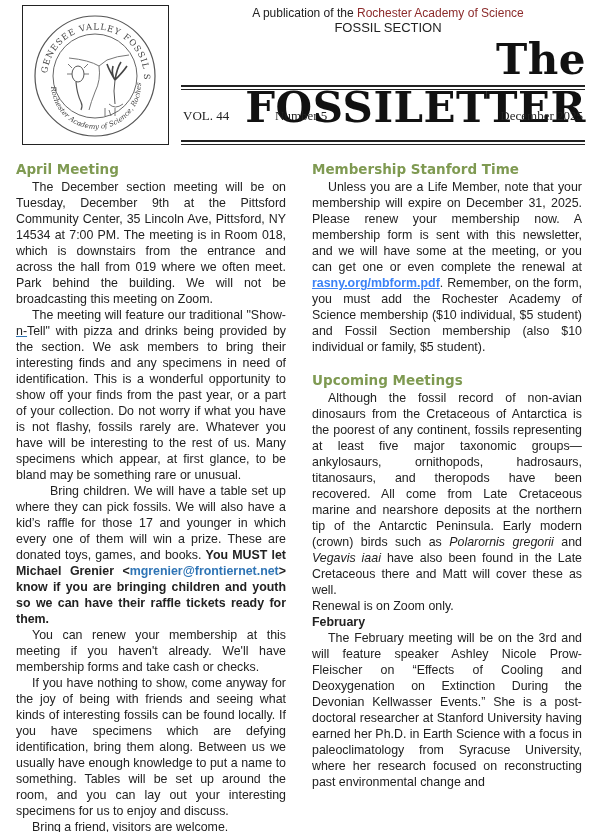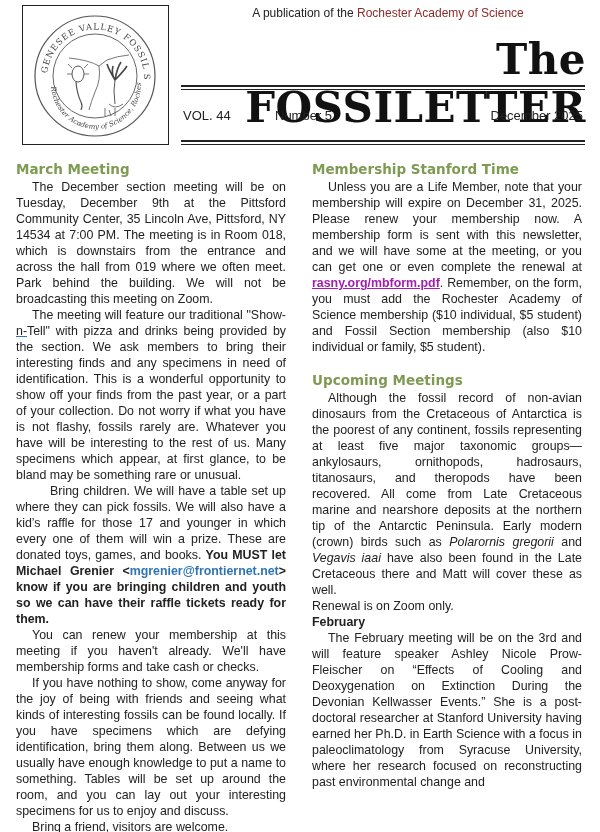--- a/index.html
+++ b/index.html
@@ -17,39 +17,39 @@
     .pub-section { position: absolute; left: 208px; top: 21px; width: 360px; text-align: center;
                    font-family: "Liberation Sans", sans-serif; font-size: 13px; line-height: 14px; color: #222; }
     .title { position: absolute; left: 186px; top: 36px; width: 400px; text-align: right;
              font-family: "DejaVu Serif", serif; font-weight: bold; font-size: 42px; line-height: 48px;
              color: #111; letter-spacing: 0.5px; }
     .rule { position: absolute; left: 181px; width: 404px; height: 5px;
             border-top: 2px solid #222; border-bottom: 1px solid #222; box-sizing: border-box; }
     .rule.top { top: 85px; }
     .rule.bottom { top: 140px; }
     .issue-row { position: absolute; left: 183px; top: 108px; width: 400px; height: 16px;
-                 font-family: Liberation Sans, sans-serif; font-size: 13px; color: #222; }
+                 font-family: Liberation Serif, serif; font-size: 13px; color: #222; }
     .issue-row .vol { position: absolute; left: 0; }
     .issue-row .num { position: absolute; left: 92px; }
     .issue-row .date { position: absolute; right: 0; }
 
     .col { position: absolute; top: 160px; width: 270px;
            font-family: "Liberation Sans", sans-serif; font-size: 12.4px; line-height: 16px; color: #222; }
     .col.left { left: 16px; }
     .col.right { left: 312px; }
 
     h2.section-heading { margin: 0 0 1px 0; font-family: "DejaVu Sans", sans-serif; font-weight: bold;
                          font-size: 13.5px; line-height: 18px; color: #7f9a52; }
     h3.sub-heading { margin: 0; font-weight: bold; font-size: 12.4px; line-height: 16px; color: #222; }
     p { margin: 0; text-align: justify; text-indent: 16px; }
     p.indent-big { text-indent: 34px; }
     p.no-indent { text-indent: 0; }
     .spacer { height: 16px; }
     .email { color: #2e74b5; font-weight: bold; }
-    .link { color: #a21caf; font-weight: bold; text-decoration: underline; }
+    .link { color: #3b82f6; font-weight: bold; text-decoration: underline; }
     .underline-n { text-decoration: underline; text-decoration-color: #2e74b5; }
     b { font-weight: bold; }
     i { font-style: italic; }
   </style>
 </head>
 <body>
 
 <div class="masthead">
   <div class="logo-box">
     <svg width="133" height="130" viewBox="0 0 133 130">
@@ -75,33 +75,34 @@
 
       <path d="M 86 94 Q 84 80 86 70" fill="none" stroke="#555" stroke-width="1"></path>
       <path d="M 86 70 Q 80 60 78 54 M 86 70 Q 88 58 92 52 M 86 70 Q 94 62 98 56 M 86 70 Q 82 64 84 56" fill="none" stroke="#444" stroke-width="1.6"></path>
       <path d="M 80 94 q 6 6 14 0 M 76 98 l 0 8 M 80 100 l 2 6 M 86 98 l 0 8" fill="none" stroke="#666" stroke-width="0.9"></path>
     </svg>
   </div>
 
   <div class="pub-line">
     <span>A publication of the </span><span class="org">Rochester Academy of Science</span>
   </div>
+  <div class="pub-section">FOSSIL SECTION</div>
   <div class="title">The FOSSILETTER</div>
   <div class="rule top"></div>
   <div class="issue-row">
     <span class="vol">VOL. 44</span>
     <span class="num">Number 5</span>
     <span class="date">December 2025</span>
   </div>
   <div class="rule bottom"></div>
 </div>
 
 <div class="col left">
   <section>
-    <h2 class="section-heading">March Meeting</h2>
+    <h2 class="section-heading">April Meeting</h2>
     <p>The December section meeting will be on Tuesday, December 9th at the Pittsford Community Center, 35 Lincoln Ave, Pittsford, NY 14534 at 7:00 PM.  The meeting is in Room 018, which is downstairs from the entrance and across the hall from 019 where we often meet.  Park behind the building.  We will not be broadcasting this meeting on Zoom.</p>
     <p><span>The meeting will feature our traditional "Show-</span><span class="underline-n">n-</span><span>Tell" with pizza and drinks being provided by the section.  We ask members to bring their interesting finds and any specimens in need of identification. This is a wonderful opportunity to show off your finds from the past year, or a part of your collection.  Do not worry if what you have is not flashy, fossils rarely are.  Whatever you have will be interesting to the rest of us.  Many specimens which appear, at first glance, to be bland may be something rare or unusual.</span></p>
     <p class="indent-big"><span>Bring children.  We will have a table set up where they can pick fossils.  We will also have a kid’s raffle for those 17 and younger in which every one of them will win a prize.  These are donated toys, games, and books.  </span><b>You MUST let Michael Grenier &lt;</b><span class="email">mgrenier@frontiernet.net</span><b>&gt; know if you are bringing children and youth so we can have their raffle tickets ready for them.</b></p>
     <p>You can renew your membership at this meeting if you haven't already.  We'll have membership forms and take cash or checks.</p>
     <p>If you have nothing to show, come anyway for the joy of being with friends and seeing what kinds of interesting fossils can be found locally.  If you have specimens which are defying identification, bring them along.  Between us we usually have enough knowledge to put a name to something. Tables will be set up around the room, and you can lay out your interesting specimens for us to enjoy and discuss.</p>
     <p>Bring a friend, visitors are welcome.</p>
   </section>
 </div>
 
 <div class="col right">

